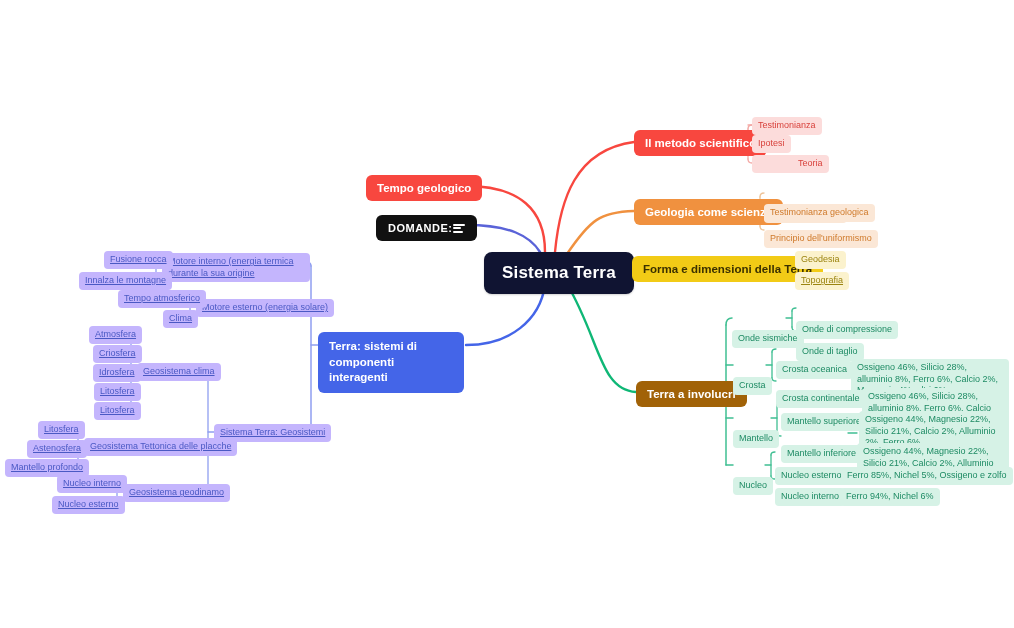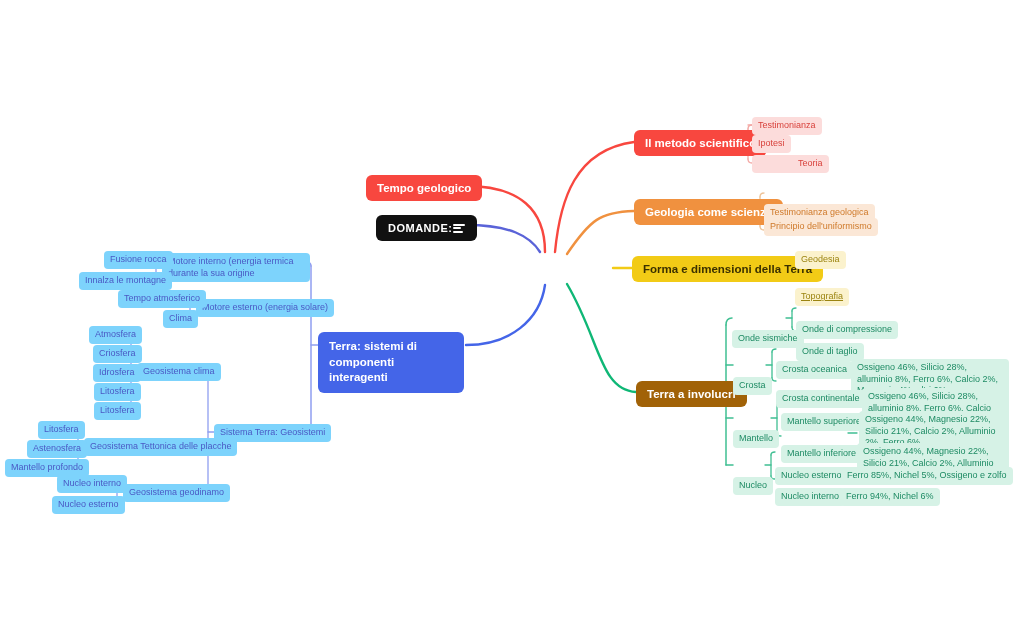--- a/index.html
+++ b/index.html
@@ -27,21 +27,21 @@
   .l1.green{background:#a16207;}
   .l1.blue{background:#4465e8;line-height:1.35;font-weight:600;}
   .l1.dark{background:#111111;color:#ffffff;font-size:11px;font-weight:700;letter-spacing:.5px;
            padding:7px 12px;}
   
   .leaf{border-radius:4px;font-size:9px;line-height:1.32;padding:3px 6px;}
   .leaf.red{background:#fcdcdb;color:#d8423c;}
   .leaf.orange{background:#fbe7d6;color:#cf7a2b;}
   .leaf.yellow{background:#fbf2cd;color:#9b8410;}
   .leaf.green{background:#d6f2e6;color:#1e8b64;margin-top:20px;}
-  .leaf.blue{background:#7dd3fc;color:#4a59c4;}
+  .leaf.blue{background:#c4b5fd;color:#4a59c4;text-decoration:underline;}
   .leaf.multiline{line-height:1.30;}
 
   .lines-icon{display:inline-block;width:12px;height:9px;position:relative;flex:0 0 auto;}
   .lines-icon i{position:absolute;left:0;height:2px;background:#ffffff;border-radius:1px;display:block;}
   .lines-icon i:nth-child(1){top:0;width:12px;}
   .lines-icon i:nth-child(2){top:3.5px;width:8px;}
   .lines-icon i:nth-child(3){top:7px;width:10px;}
 </style>
 </head>
 <body>
@@ -156,20 +156,23 @@
       <path d="M78,446 L73,446" stroke="#8f9ef0" stroke-width="1.3"></path>
       <path d="M78,464 Q78,467 73,467" stroke="#8f9ef0" stroke-width="1.3"></path>
 
       <path d="M123,492 L117,492" stroke="#8f9ef0" stroke-width="1.3"></path>
       <path d="M117,484 L117,501" stroke="#8f9ef0" stroke-width="1.3"></path>
       <path d="M117,484 Q117,481 112,481" stroke="#8f9ef0" stroke-width="1.3"></path>
       <path d="M117,501 Q117,504 112,504" stroke="#8f9ef0" stroke-width="1.3"></path>
     </g>
   </svg>
 
+  <div class="node root" style="left:484px;top:252px;">
+    <span class="t">Sistema Terra</span>
+  </div>
 
   <div class="node l1 red" style="left:366px;top:175px;">
     <span class="t">Tempo geologico</span>
   </div>
 
   <div class="node l1 dark" style="left:376px;top:215px;">
     <span class="t">DOMANDE:</span>
     <span class="lines-icon">
         <i></i>
         <i></i>
@@ -192,31 +195,31 @@
 
   <div class="node l1 orange" style="left:634px;top:199px;">
     <span class="t">Geologia come scienza</span>
   </div>
   <div class="node leaf orange" style="left:764px;top:185px;margin-top:20px;">
     <span class="t">Scienze all'aperto</span>
   </div>
   <div class="node leaf orange" style="left:764px;top:204px;">
     <span class="t">Testimonianza geologica</span>
   </div>
-  <div class="node leaf orange" style="left:764px;top:218px;justify-content:flex-end;">
+  <div class="node leaf orange" style="left:764px;top:230px;justify-content:flex-end;">
     <span class="t">Principio dell'uniformismo</span>
   </div>
 
   <div class="node l1 yellow" style="left:632px;top:256px;">
     <span class="t">Forma e dimensioni della Terra</span>
   </div>
   <div class="node leaf yellow" style="left:795px;top:251px;">
     <span class="t">Geodesia</span>
   </div>
-  <div class="node leaf yellow" style="left:795px;top:288px;text-decoration:underline;">
+  <div class="node leaf yellow" style="left:795px;top:272px;text-decoration:underline;">
     <span class="t">Topografia</span>
   </div>
 
   <div class="node l1 green" style="left:636px;top:381px;">
     <span class="t">Terra a involucri</span>
   </div>
 
   <div class="node leaf green" style="left:732px;top:310px;">
     <span class="t">Onde sismiche</span>
   </div>

